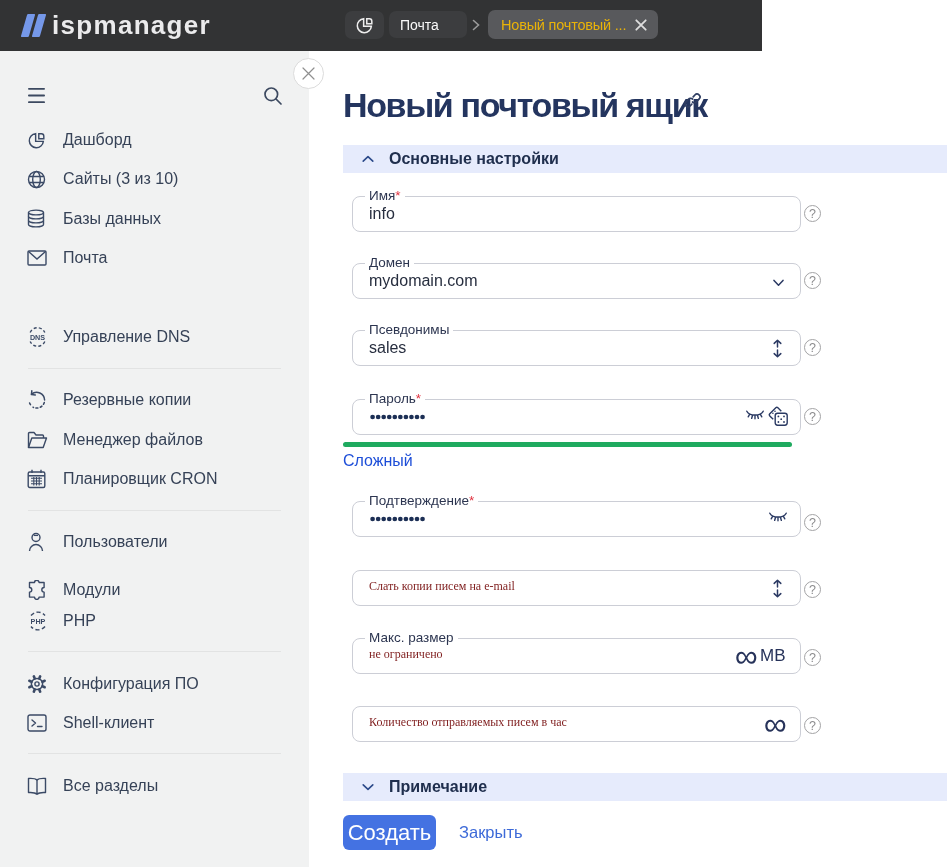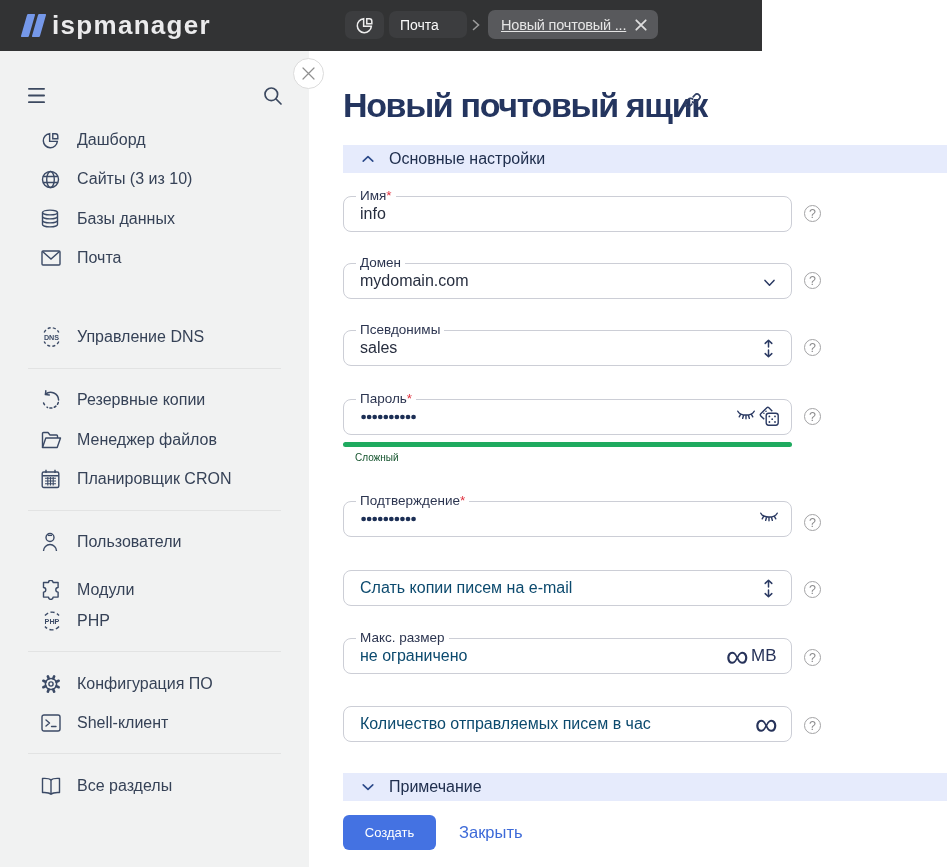--- a/index.html
+++ b/index.html
@@ -9,48 +9,48 @@
 
 
 #topbar { position:absolute; left:0; top:0; width:762px; height:51px; background:#323334; }
 #logo { position:absolute; left:24px; top:9px; height:32px; display:flex; align-items:center; }
 #logo .sl { display:inline-block; width:8px; height:23px; background:#7598e9; transform:skewX(-16deg); margin-right:3px; border-radius:1px; }
 #logo .sl2 { margin-right:9px; }
 #logo .word { color:#ebebec; font-size:26px; font-weight:700; letter-spacing:1.3px; }
 .piebtn { position:absolute; left:345px; top:11px; width:39px; height:28px; background:#3c3d3f; border-radius:7px; display:flex; align-items:center; justify-content:center; }
 .tab1 { position:absolute; left:389px; top:11px; width:78px; height:27px; background:#3c3d3f; border-radius:7px; color:#fafafa; font-size:14px; display:flex; align-items:center; padding-left:11px; }
 .tabsep { position:absolute; left:472px; top:11px; height:27px; display:flex; align-items:center; }
-.tab2 { position:absolute; left:488px; top:10px; width:170px; height:29px; background:#58595c; border-radius:7px; color:#e5e5e5; font-size:14.5px; letter-spacing:-0.2px; display:flex; align-items:center; padding:0 7px 0 13px; white-space:nowrap;text-decoration:underline; }
+.tab2 { position:absolute; left:488px; top:10px; width:170px; height:29px; background:#58595c; border-radius:7px; color:#eab308; font-size:14.5px; letter-spacing:-0.2px; display:flex; align-items:center; padding:0 7px 0 13px; white-space:nowrap; }
 .tab2 .txt { margin-right:8px; }
 
 
 #sidebar { position:absolute; left:0; top:51px; width:309px; height:816px; background:#f1f2f2; }
-.mitem { position:absolute; left:0; width:309px; height:39px; display:flex; align-items:center; color:#364257; font-size:16px;margin-left:14px; }
+.mitem { position:absolute; left:0; width:309px; height:39px; display:flex; align-items:center; color:#364257; font-size:16px; }
 .mitem svg { position:absolute; left:27px; }
 .mitem .lbl { position:absolute; left:63px; }
 .mdiv { position:absolute; left:28px; width:253px; height:1px; background:#e2e3e3; }
 #closebtn { position:absolute; z-index:5; left:293px; top:58px; width:31px; height:31px; border-radius:50%; background:#fff; border:1px solid #dcdcdc; display:flex; align-items:center; justify-content:center; }
 
 
 #content { position:absolute; left:309px; top:51px; width:638px; height:816px; background:#fff; }
 h1 { position:absolute; left:34px; top:35px; font-size:34px; font-weight:700; color:#24355f; letter-spacing:-1.35px; }
 .linkicon { position:absolute; left:375px; top:41px; }
 .band { position:absolute; left:34px; width:604px; height:28px; background:#e6ebfc; color:#202f4e; font-size:16px; display:flex; align-items:center; }
 .band .chev { position:absolute; left:19px; }
-.band .btxt { position:absolute; left:46px; }
-.fld { position:absolute; left:34px; width:449px; height:36px; border:1px solid #ccced6; border-radius:8px; background:#fff; }
+.band .btxt { position:absolute; left:46px;font-weight:bold; }
+.fld { position:absolute; left:43px; width:449px; height:36px; border:1px solid #ccced6; border-radius:8px; background:#fff; }
 .fld .flabel { position:absolute; left:12px; top:-9px; background:#fff; padding:0 4px; font-size:13.5px; color:#2c3550; }
 .fld .flabel .req { color:#e0313f; }
 .fld .fval { position:absolute; left:16px; top:8px; font-size:16px; color:#272e3f; }
-.fld .fph { position:absolute; left:16px; top:8px; font-size:16px; color:#0c4a6e; }
+.fld .fph { position:absolute; left:16px; top:8px; font-size:12px; color:#7f1d1d;font-family:Liberation Serif, serif; }
 .ricon { position:absolute; }
 .qmark { position:absolute; left:495px; width:17px; height:17px; border-radius:50%; border:1px solid #a3a3a5; color:#8c8c8e; font-size:12.5px; font-weight:400; display:flex; align-items:center; justify-content:center; }
 #greenbar { position:absolute; left:34px; top:391px; width:449px; height:4.5px; background:#1faa5f; border-radius:3px; }
-#strength { position:absolute; left:46px; top:401px; font-size:10px; color:#14532d; }
-#createbtn { position:absolute; left:34px; top:764px; width:93px; height:35px; background:#4472e2; border-radius:6px; color:#fff; font-size:13px; display:flex; align-items:center; justify-content:center; }
+#strength { position:absolute; left:34px; top:401px; font-size:16px; color:#1d4ed8; }
+#createbtn { position:absolute; left:34px; top:764px; width:93px; height:35px; background:#4472e2; border-radius:6px; color:#fff; font-size:22px; display:flex; align-items:center; justify-content:center; }
 #closelink { position:absolute; left:150px; top:772px; color:#3d6ad8; font-size:16.5px; }
 </style>
 </head>
 <body>
 
 <div id="topbar">
   <div id="logo">
       <span class="sl"></span>
       <span class="sl sl2"></span>
       <span class="word">ispmanager</span>

